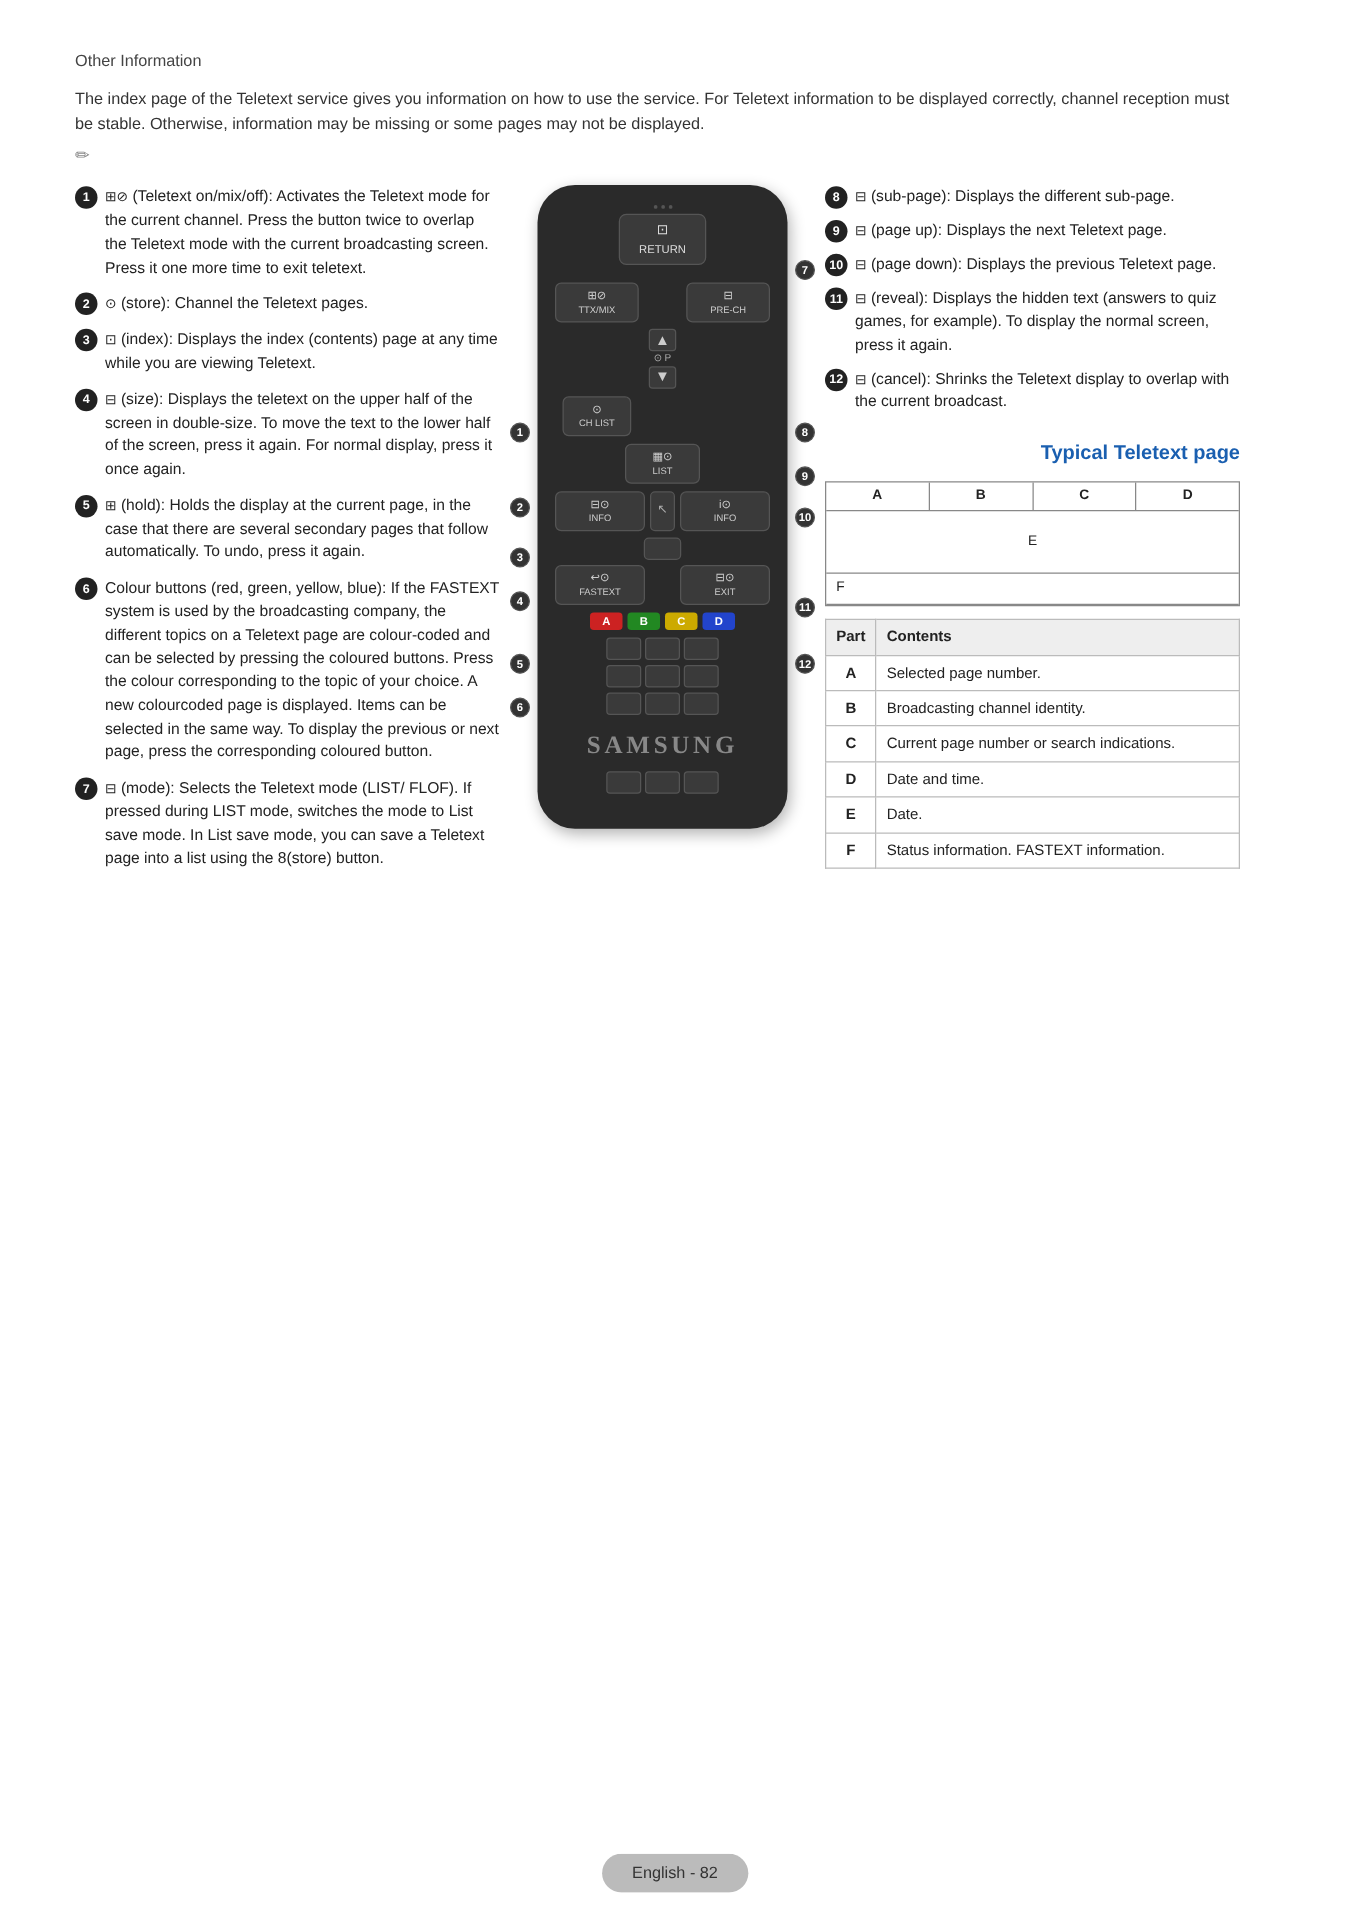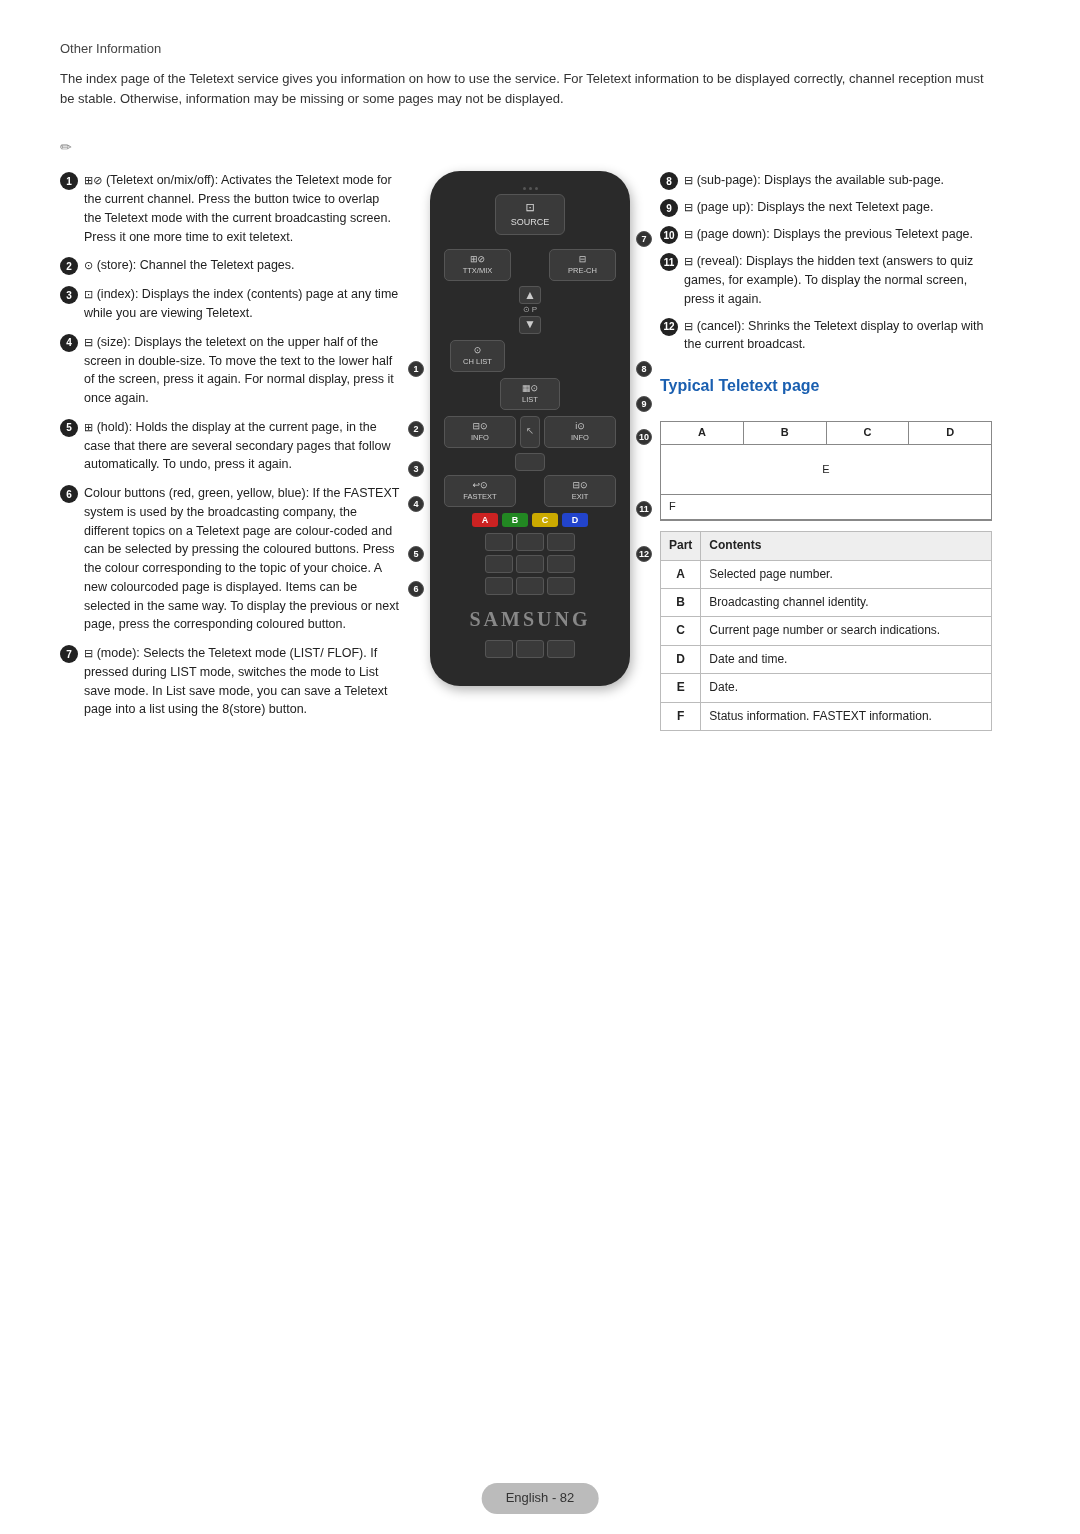--- a/index.html
+++ b/index.html
@@ -24,21 +24,21 @@
     .page-title {
       font-size: 36px;
       font-weight: bold;
       color: #1a5fb0;
       margin-bottom: 16px;
       line-height: 1.2;
     }
     .intro-text {
       font-size: 13px;
       color: #333;
-      margin-bottom: 27px;
+      margin-bottom: 4px;
       line-height: 1.55;
     }
     .note-row {
       display: flex;
       align-items: flex-start;
       gap: 6px;
       margin-bottom: 14px;
       font-size: 13px;
       color: #444;
     }
@@ -174,21 +174,22 @@
       gap: 6px;
       margin-bottom: 8px;
       font-size: 12.5px;
       line-height: 1.5;
       align-items: flex-start;
     }
     .typical-title {
       font-size: 16px;
       font-weight: bold;
       color: #1a5fb0;
-      margin-bottom: 24px;
+      margin-bottom: 11px;
+      text-align: right;
     }
     .teletext-diagram {
       border: 1px solid #888;
       width: 100%;
       font-size: 11px;
     }
     .teletext-header {
       display: flex;
       border-bottom: 1px solid #888;
     }
@@ -365,21 +366,21 @@
 
           <div class="remote-speaker-dots">
             <div class="dot"></div>
             <div class="dot"></div>
             <div class="dot"></div>
           </div>
 
           <div style="display:flex; justify-content:center; margin-bottom:8px;">
             <div class="remote-source-btn">
               <span class="btn-icon">⊡</span>
-              <span>SOURCE</span>
+              <span>RETURN</span>
             </div>
           </div>
 
           <div class="remote-label-row">
             <div class="labeled-btn">
               <span class="icon-top">⊞⊘</span>
               <span>TTX/MIX</span>
             </div>
             <div style="width:30px;"></div>
             <div class="labeled-btn">
@@ -523,21 +524,21 @@
     </div>
 
     <div class="right-col">
 
       <ul class="right-list">
 
         <li>
           <span class="bullet-num">8</span>
           <span>
             <span class="icon-inline">⊟</span>
-            <span>(sub-page): Displays the available sub-page.</span>
+            <span>(sub-page): Displays the different sub-page.</span>
           </span>
         </li>
 
         <li>
           <span class="bullet-num">9</span>
           <span>
             <span class="icon-inline">⊟</span>
             <span>(page up): Displays the next Teletext page.</span>
           </span>
         </li>

